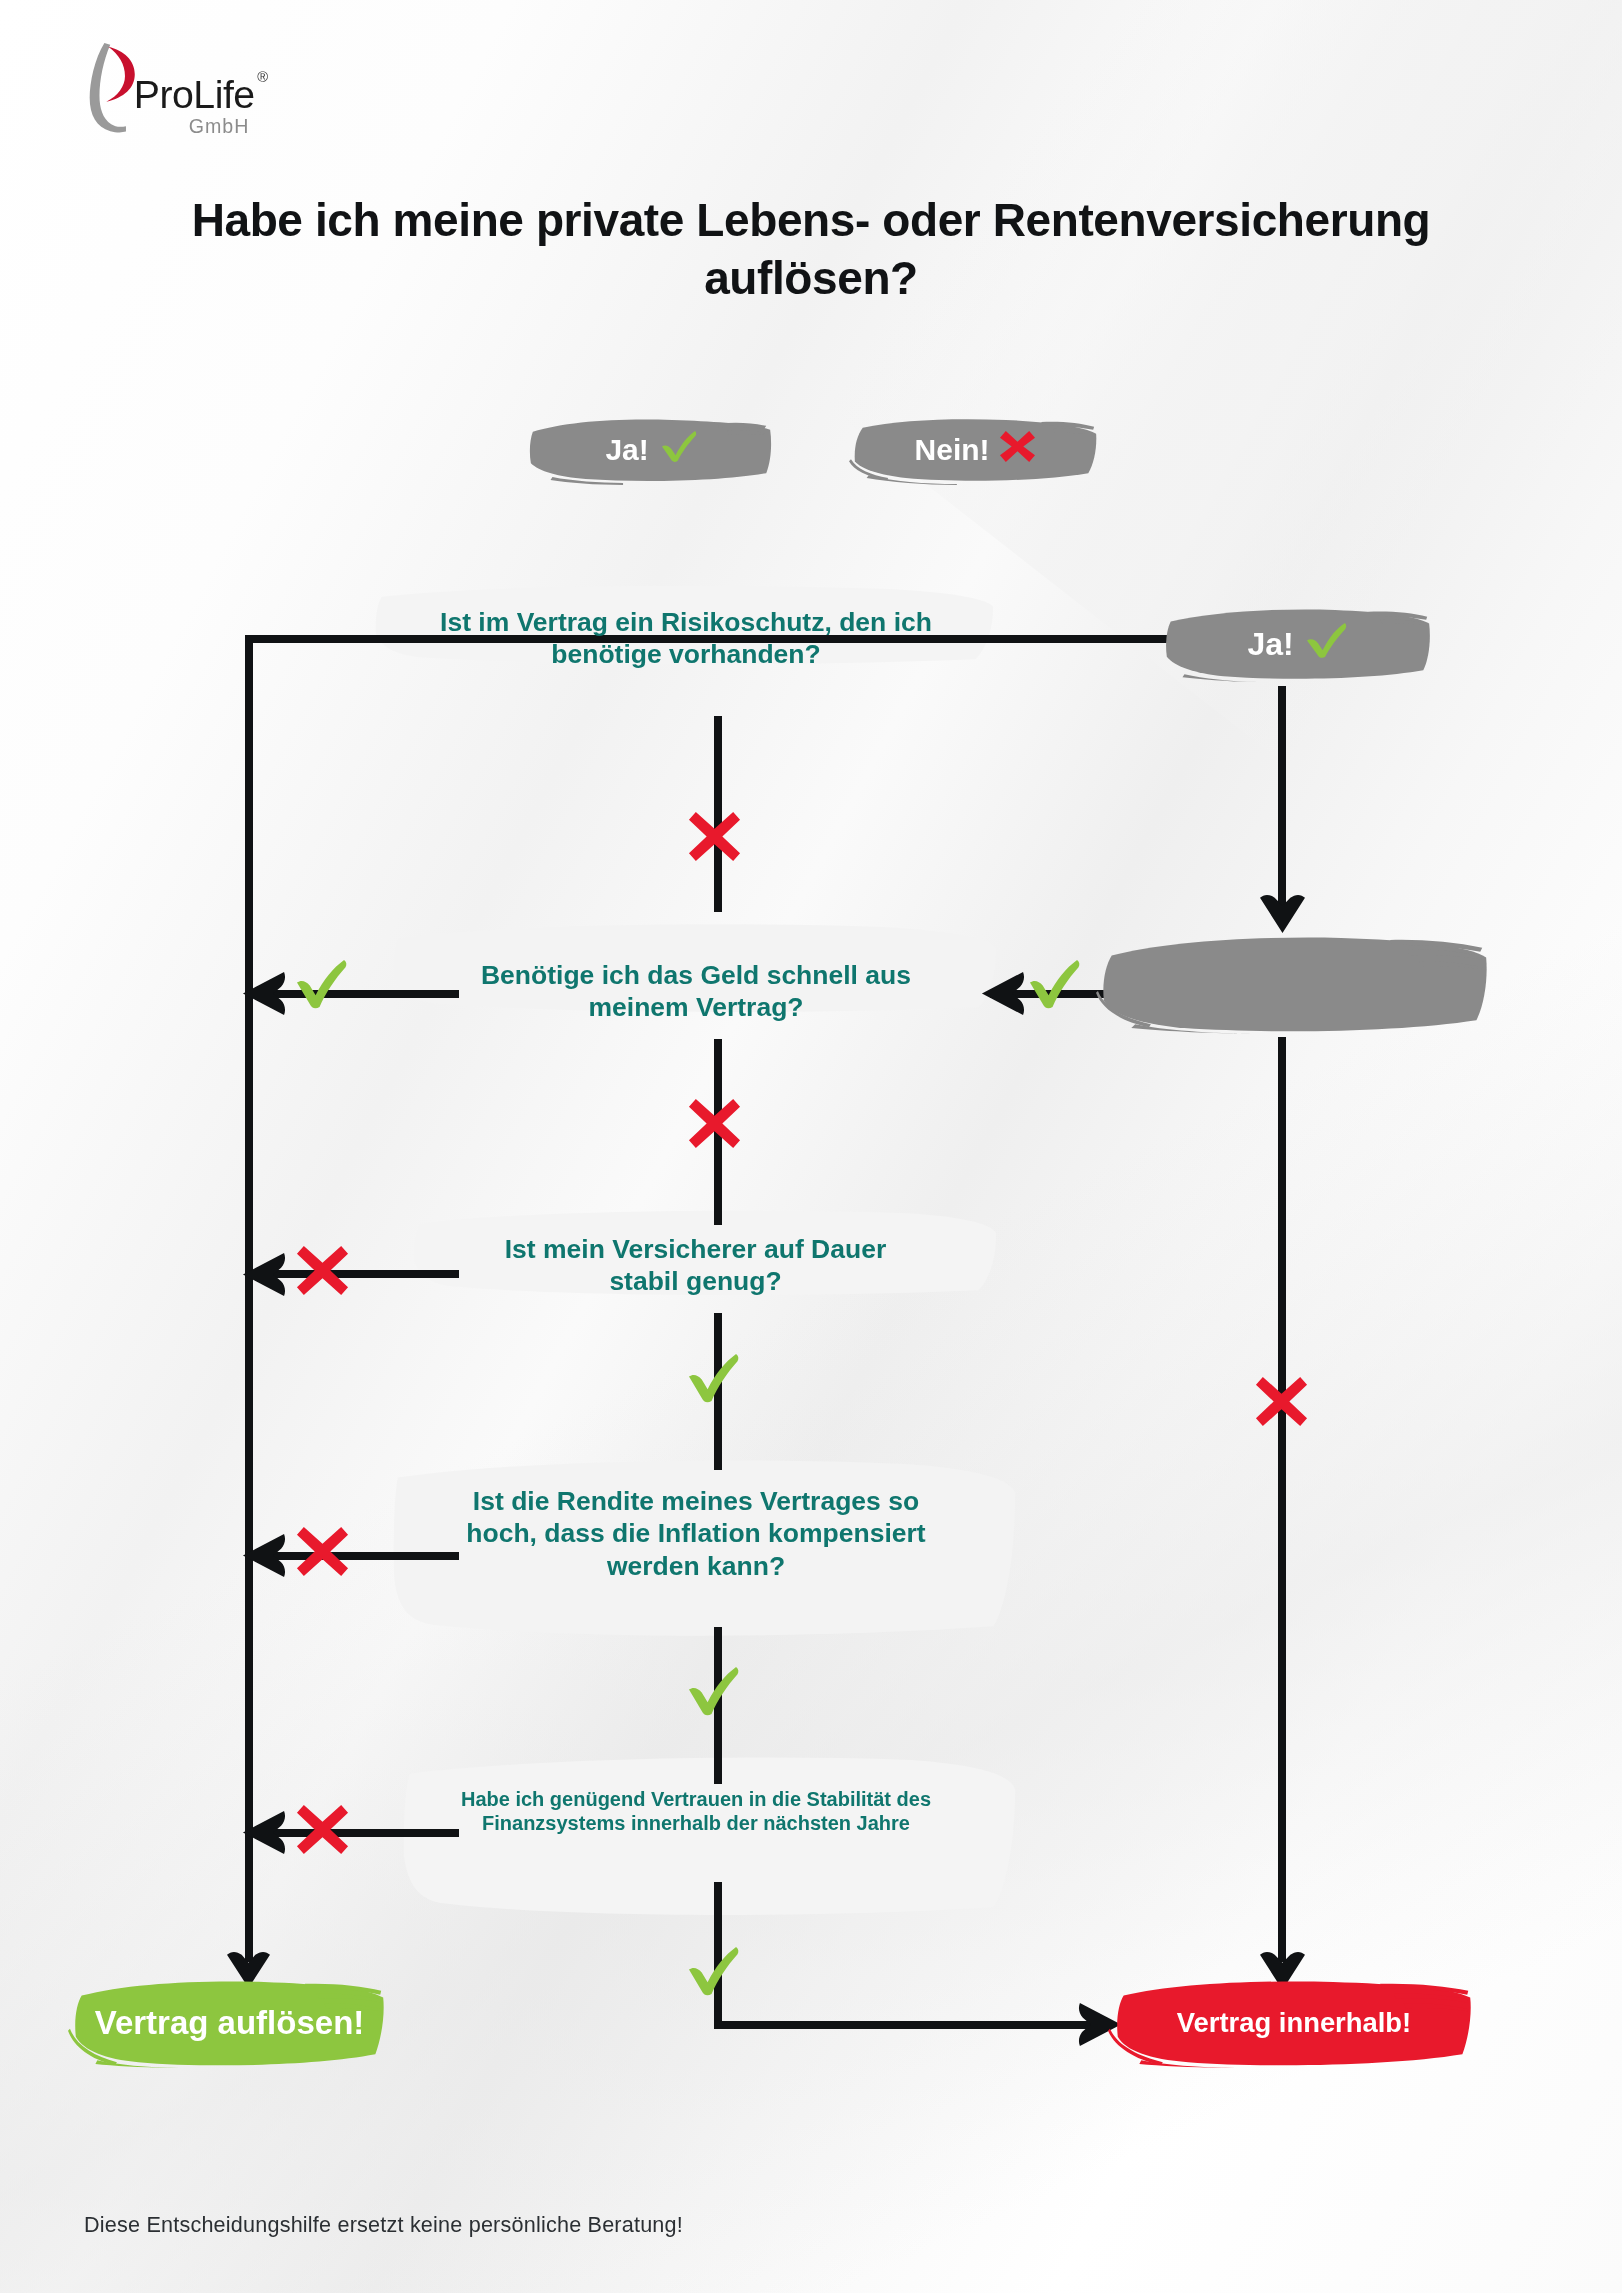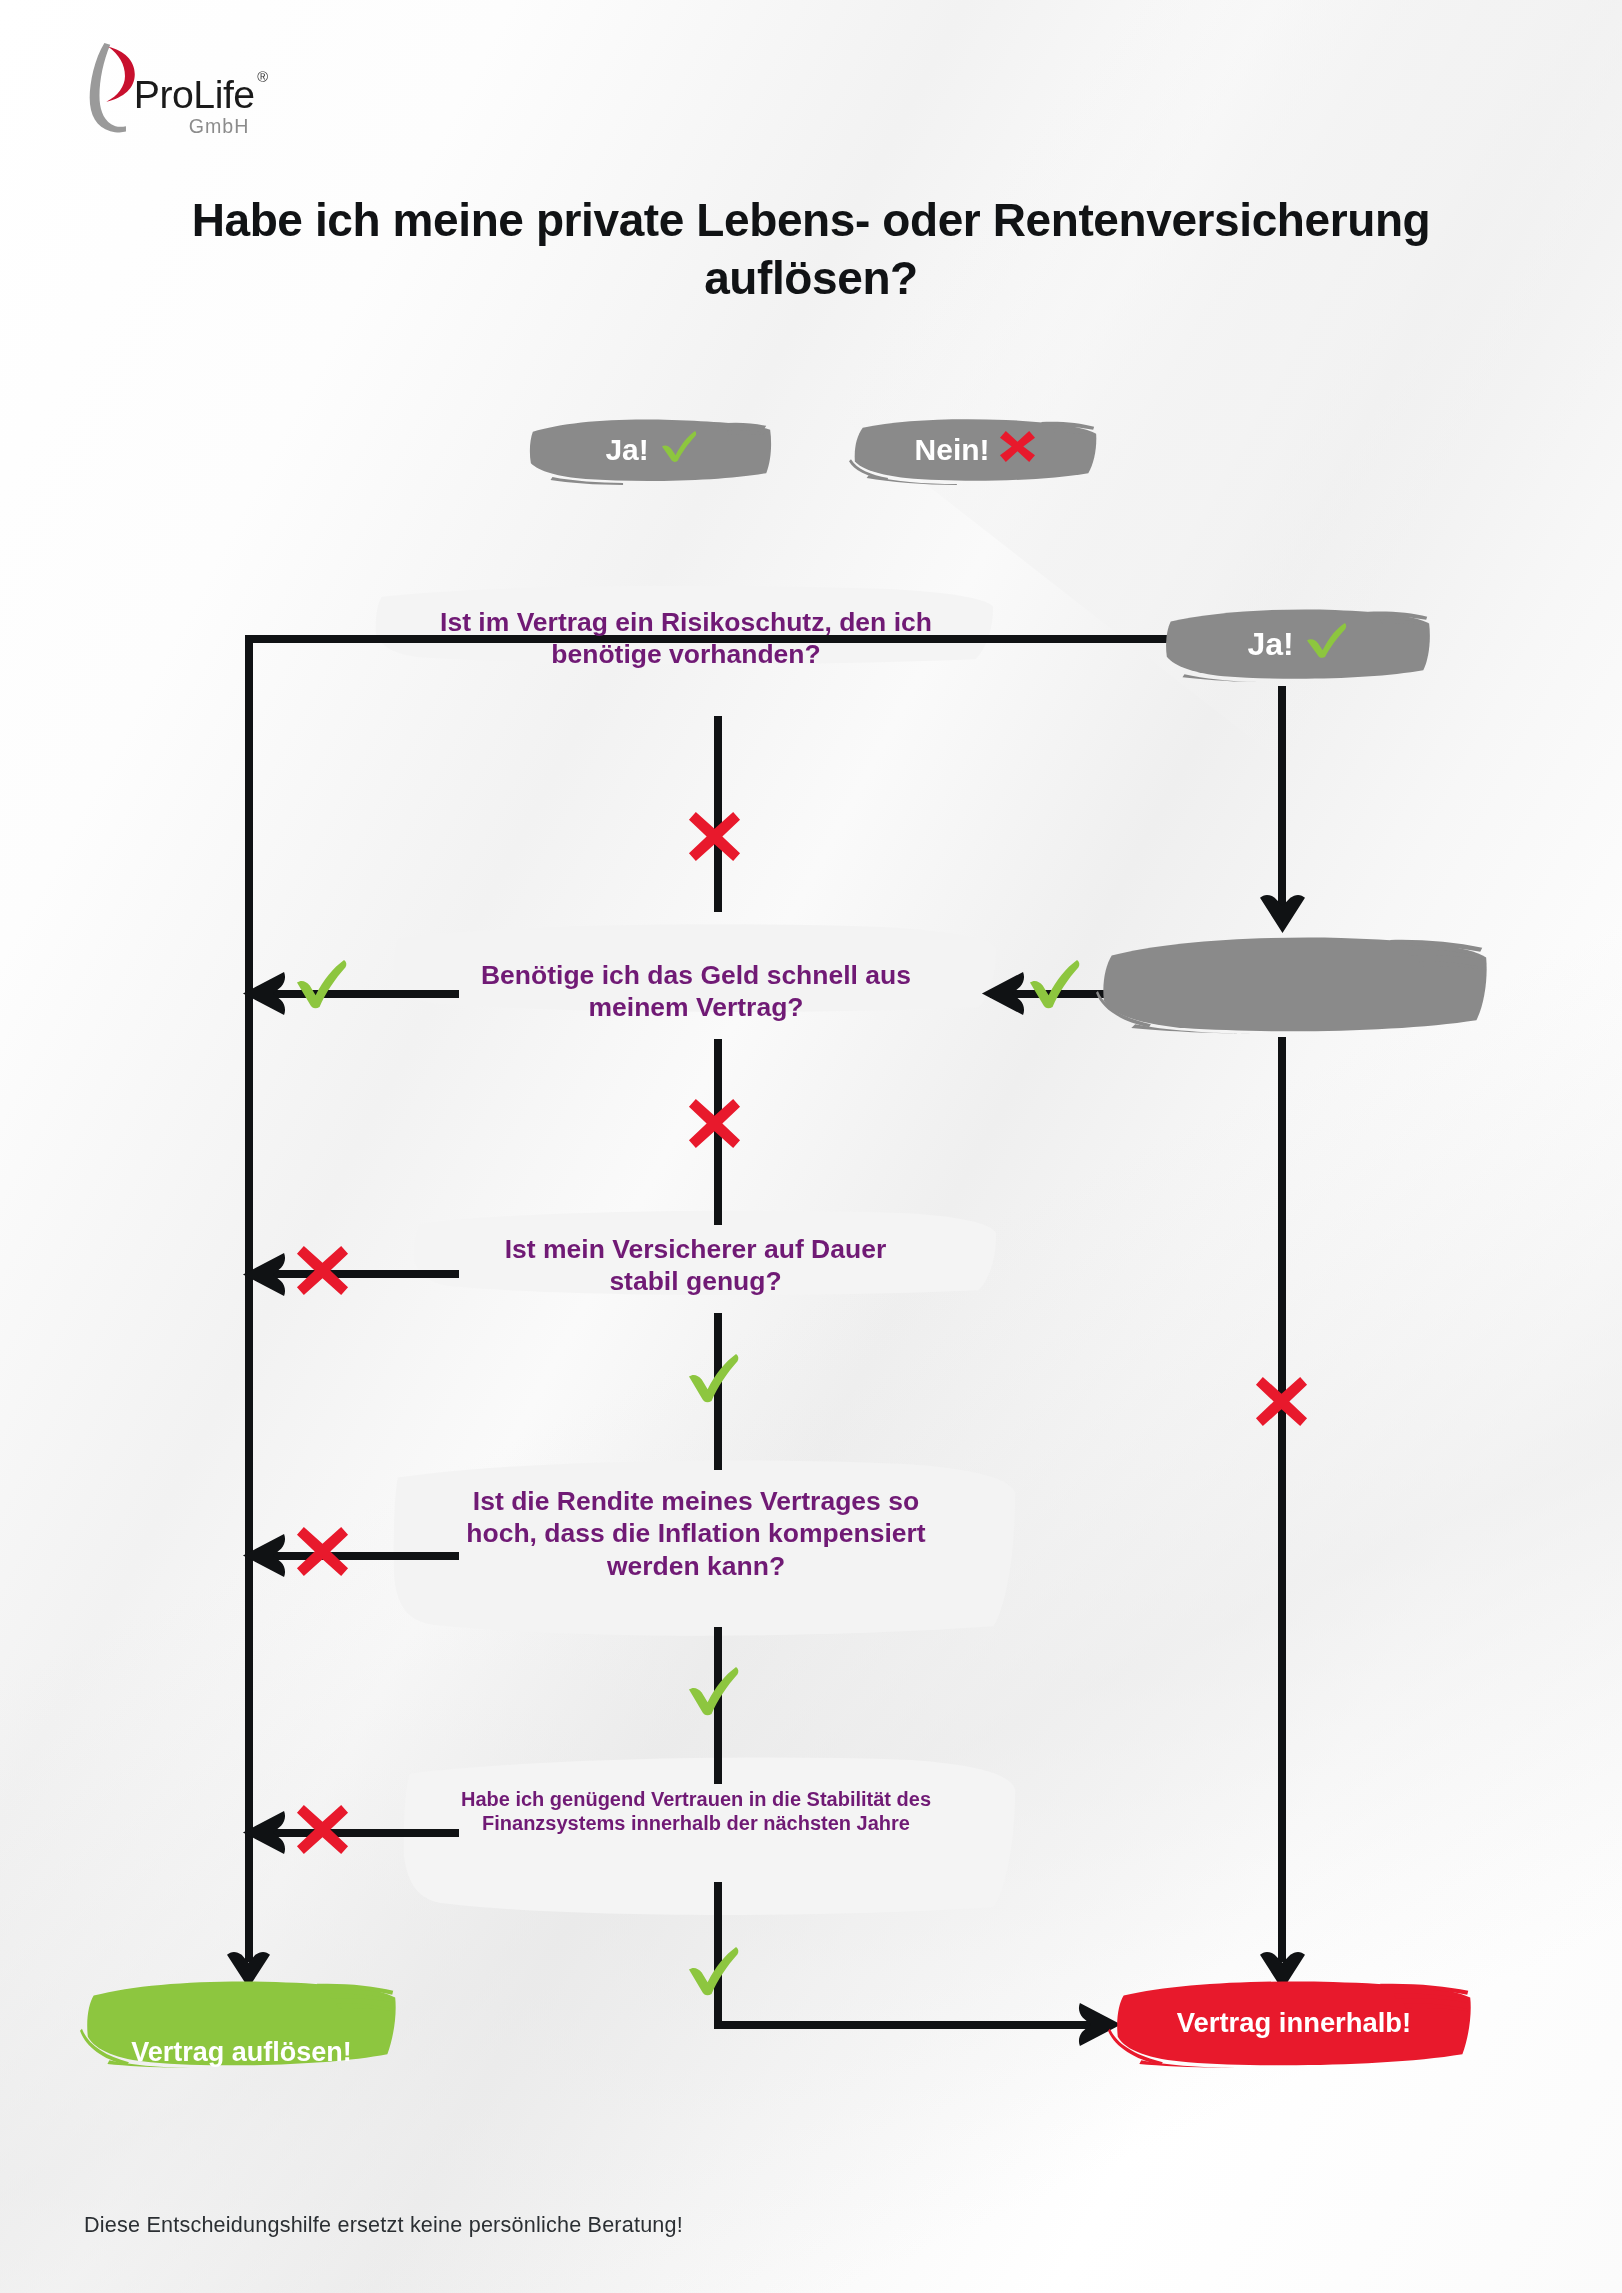--- a/index.html
+++ b/index.html
@@ -83,21 +83,21 @@
 
   
   .chk { display: inline-block; }
   .crs { display: inline-block; }
 
   
   .qnode {
     position: absolute;
     text-align: center;
     font-weight: 700;
-    color: #701a75;
+    color: #0f766e;
     line-height: 1.22;
     z-index: 3;
   }
   .qpaper {
     position: absolute;
     z-index: 1;
     pointer-events: none;
   }
   .qpaper svg { width: 100%; height: 100%; display: block; }
 
@@ -106,21 +106,21 @@
   .vline { width: 7.8px; }
   .hline { height: 7.8px; }
 
   .arrowhead { position: absolute; z-index: 3; }
   .arrowhead svg { display: block; }
 
   .marker { position: absolute; z-index: 5; }
   .marker svg { display: block; }
 
   
-  #out-green { left: 80px;  top: 1978px; width: 323px; height: 90px; font-size: 27px; align-items: flex-end; }
+  #out-green { left: 68px;  top: 1978px; width: 323px; height: 90px; font-size: 33px; }
   #out-red   { left: 1108px; top: 1978px; width: 372px; height: 90px; font-size: 27.4px; }
 
   
   #footer {
     position: absolute;
     left: 84px; top: 2212px;
     font-size: 21.6px;
     color: #2b2f33;
     letter-spacing: 0.2px;
     font-weight: 400;

